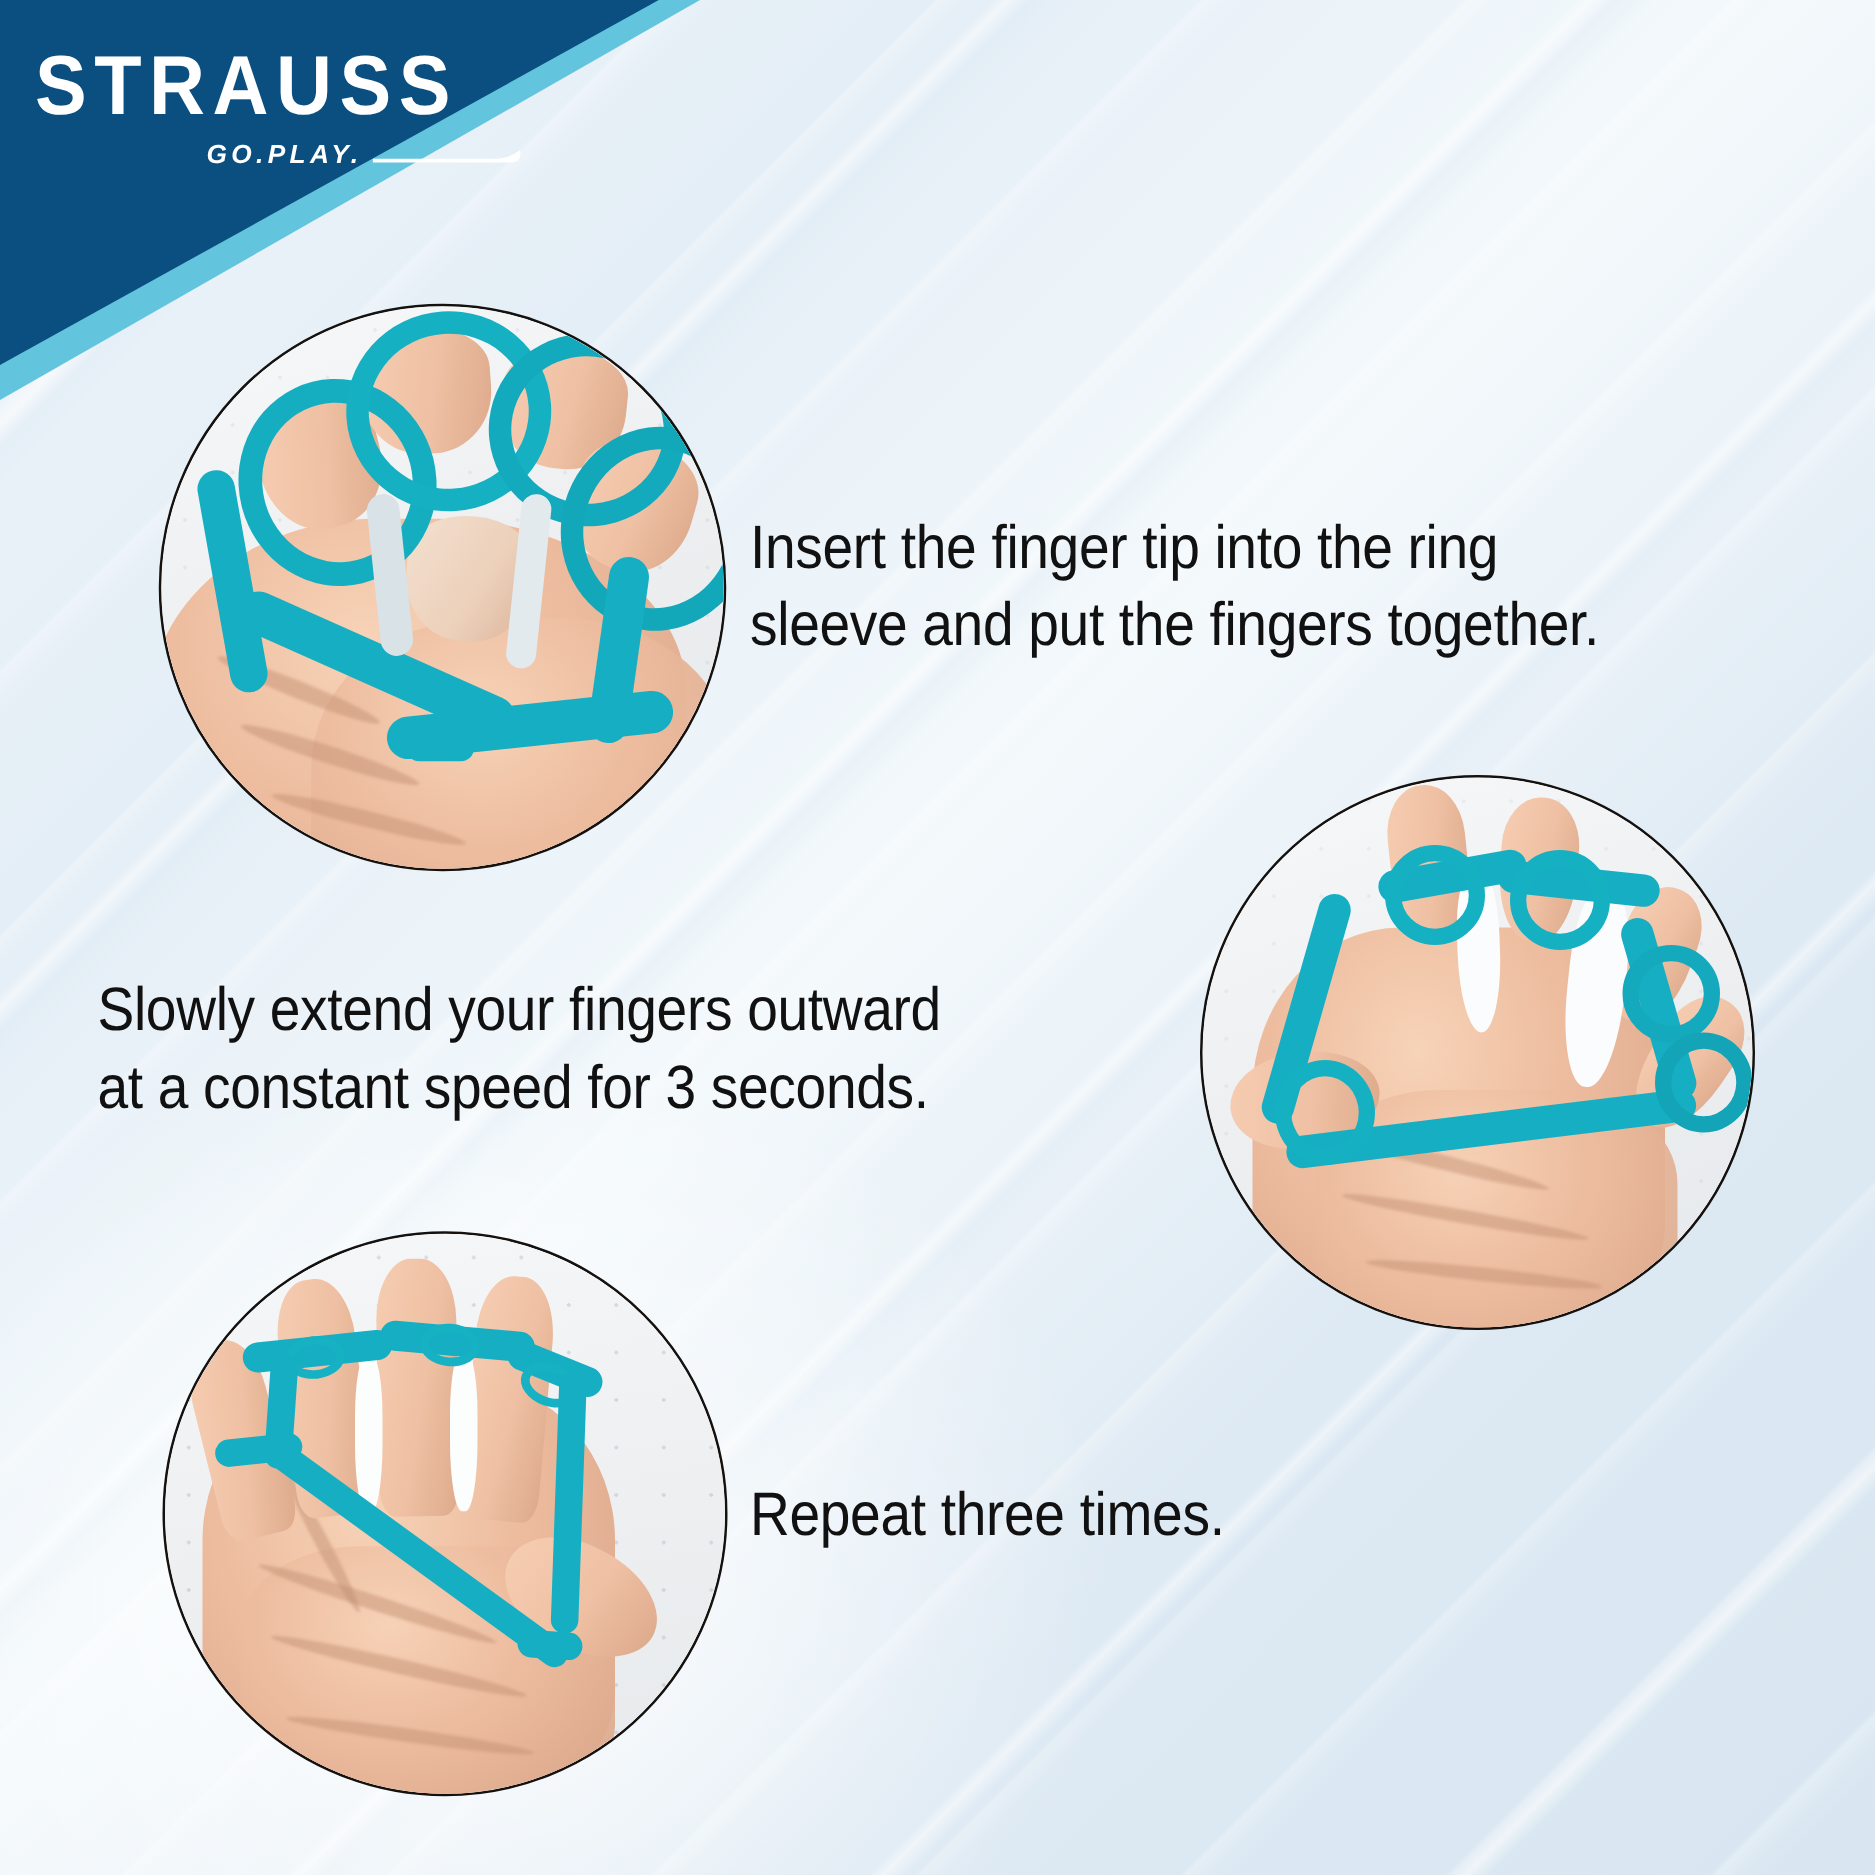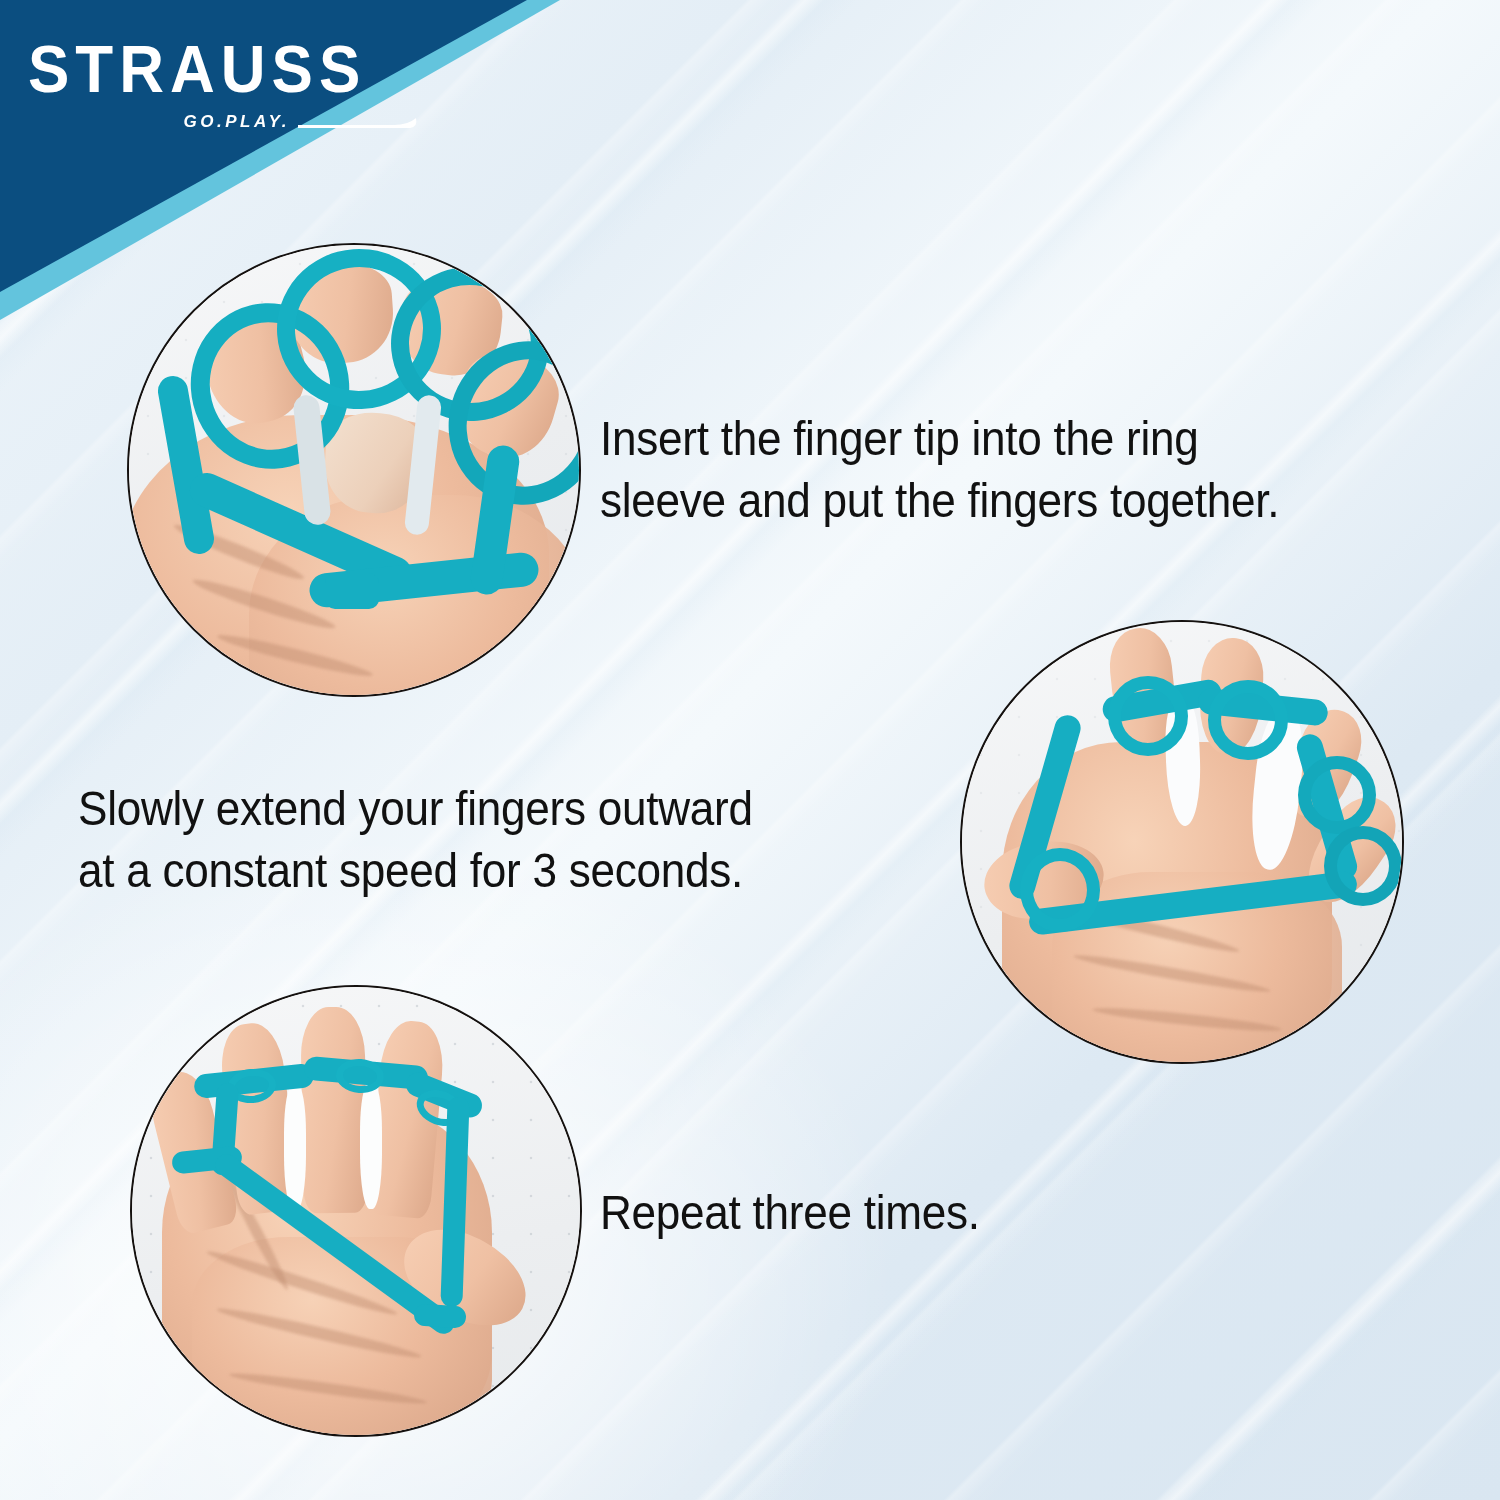--- a/index.html
+++ b/index.html
@@ -94,21 +94,21 @@
   }
   .logo-sub-row {
     display: flex;
     align-items: center;
     justify-content: flex-end;
     gap: 8px;
     margin-top: 14px;
     width: 390px;
   }
   .logo-tagline {
-    font-size: 17px;
+    font-size: 21px;
     font-weight: 700;
     letter-spacing: 3.5px;
     color: #ffffff;
     font-style: italic;
   }
   .logo-swoosh {
     width: 120px;
     height: 16px;
     position: relative;
     overflow: hidden;

